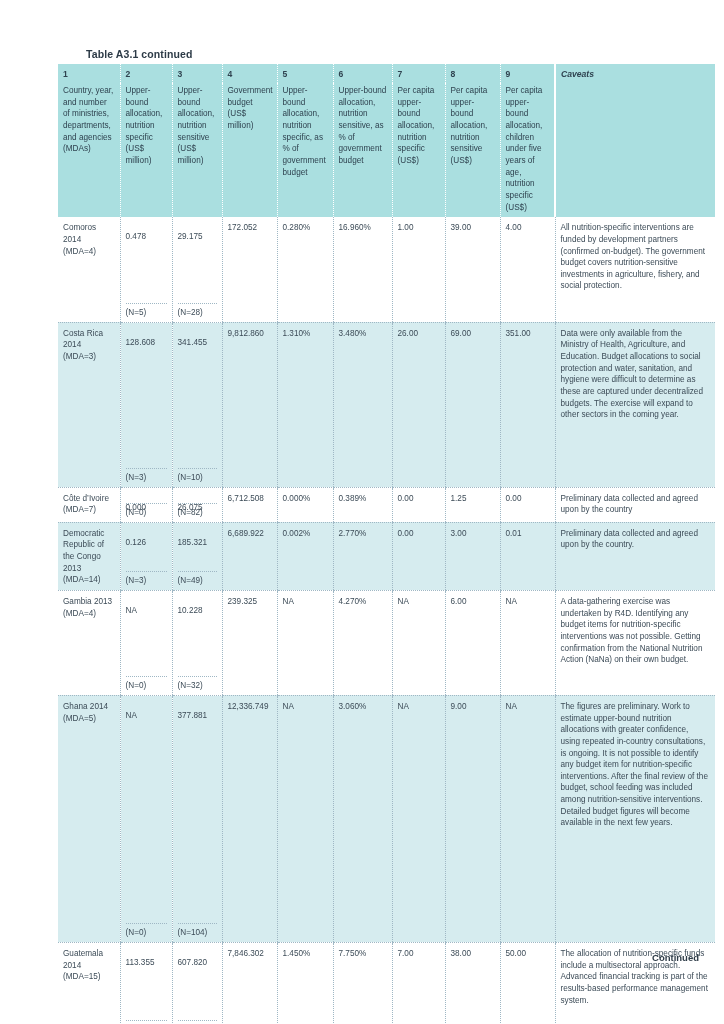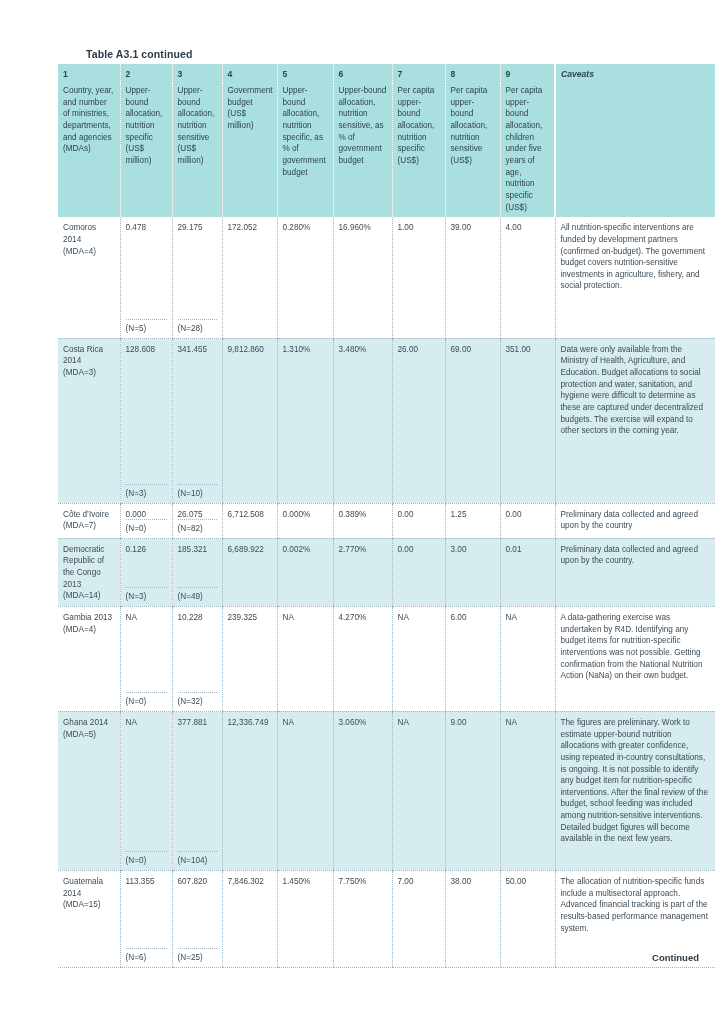--- a/index.html
+++ b/index.html
@@ -73,21 +73,21 @@
     font-style: italic;
   }
   th.caveat-col { font-weight: bold !important; }
 
   
   td.country { color: #3c4b57; }
   tr.shade td { background: #d6ecef; }
   tr.plain  td { background: #ffffff; }
 
   td.numcell { position: relative; }
-  .nval { display: block; }
+  .nval { display: block; margin-top: 9px; }
   .nnote {
     position: absolute;
     left: 5px; bottom: 3px;
     border-top: 1px dotted #9fb7c4;
     padding-top: 3px;
     width: calc(100% - 10px);
   }
   .caveat-text { color: #3c4b57; }
 
   
@@ -155,21 +155,21 @@
         <th>Government budget (US$ million)</th>
         <th>Upper-bound allocation, nutrition specific, as % of government budget</th>
         <th>Upper-bound allocation, nutrition sensitive, as % of government budget</th>
         <th>Per capita upper-bound allocation, nutrition specific (US$)</th>
         <th>Per capita upper-bound allocation, nutrition sensitive (US$)</th>
         <th>Per capita upper-bound allocation, children under five years of age, nutrition specific (US$)</th>
         <th class="caveat-col"></th>
       </tr>
     </thead>
     <tbody id="tbody">
-        <tr class="plain" style="height: 121px;">
+        <tr class="plain" style="height: 105px;">
           <td class="country">Comoros 2014 (MDA=4)</td>
           <td class="numcell">
             <span class="nval">0.478</span>
             <span class="nnote">(N=5)</span>
           </td>
           <td class="numcell">
             <span class="nval">29.175</span>
             <span class="nnote">(N=28)</span>
           </td>
           <td>172.052</td>
@@ -245,21 +245,21 @@
             <span class="nnote">(N=32)</span>
           </td>
           <td>239.325</td>
           <td>NA</td>
           <td>4.270%</td>
           <td>NA</td>
           <td>6.00</td>
           <td>NA</td>
           <td class="caveat-col caveat-text">A data-gathering exercise was undertaken by R4D. Identifying any budget items for nutrition-specific interventions was not possible. Getting confirmation from the National Nutrition Action (NaNa) on their own budget.</td>
         </tr>
-        <tr class="shade" style="height: 159px;">
+        <tr class="shade" style="height: 247px;">
           <td class="country">Ghana 2014 (MDA=5)</td>
           <td class="numcell">
             <span class="nval">NA</span>
             <span class="nnote">(N=0)</span>
           </td>
           <td class="numcell">
             <span class="nval">377.881</span>
             <span class="nnote">(N=104)</span>
           </td>
           <td>12,336.749</td>

